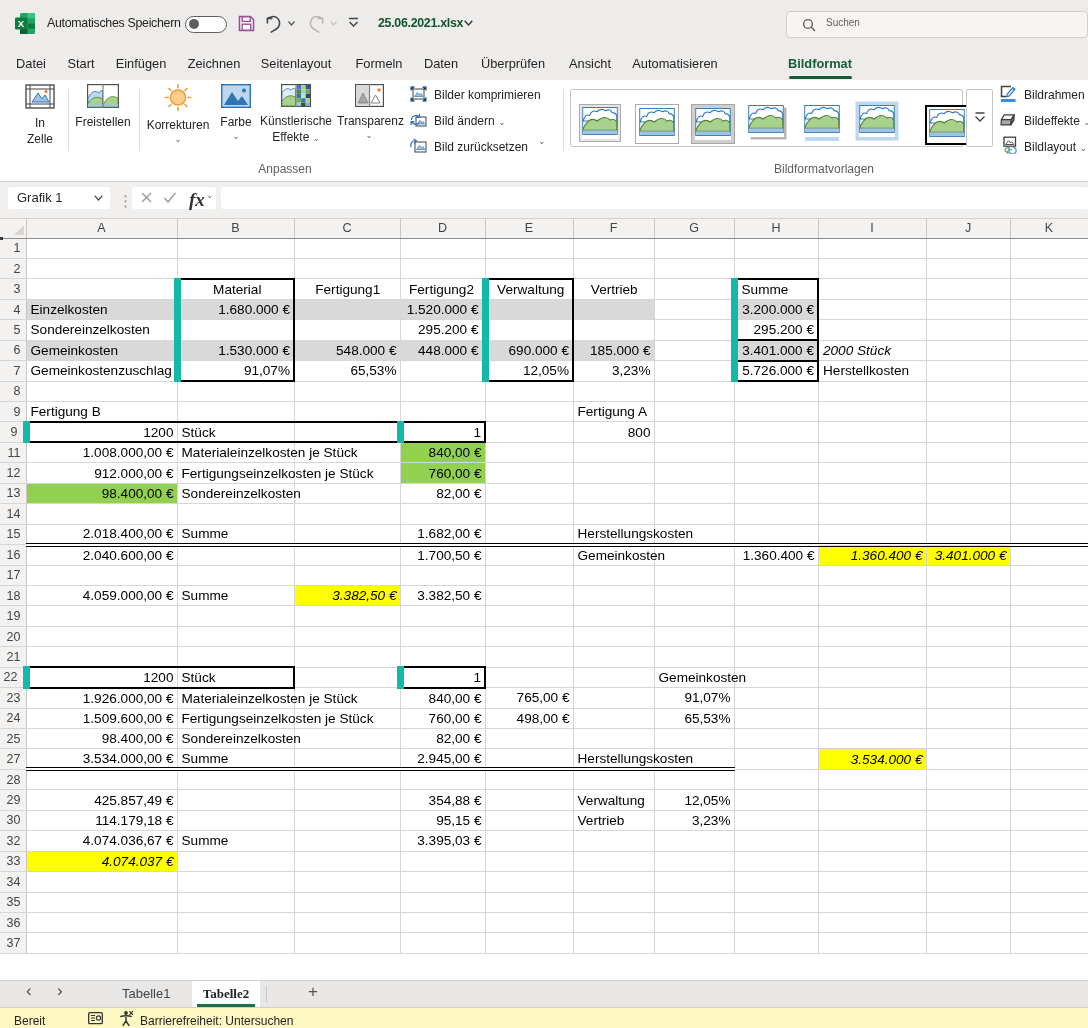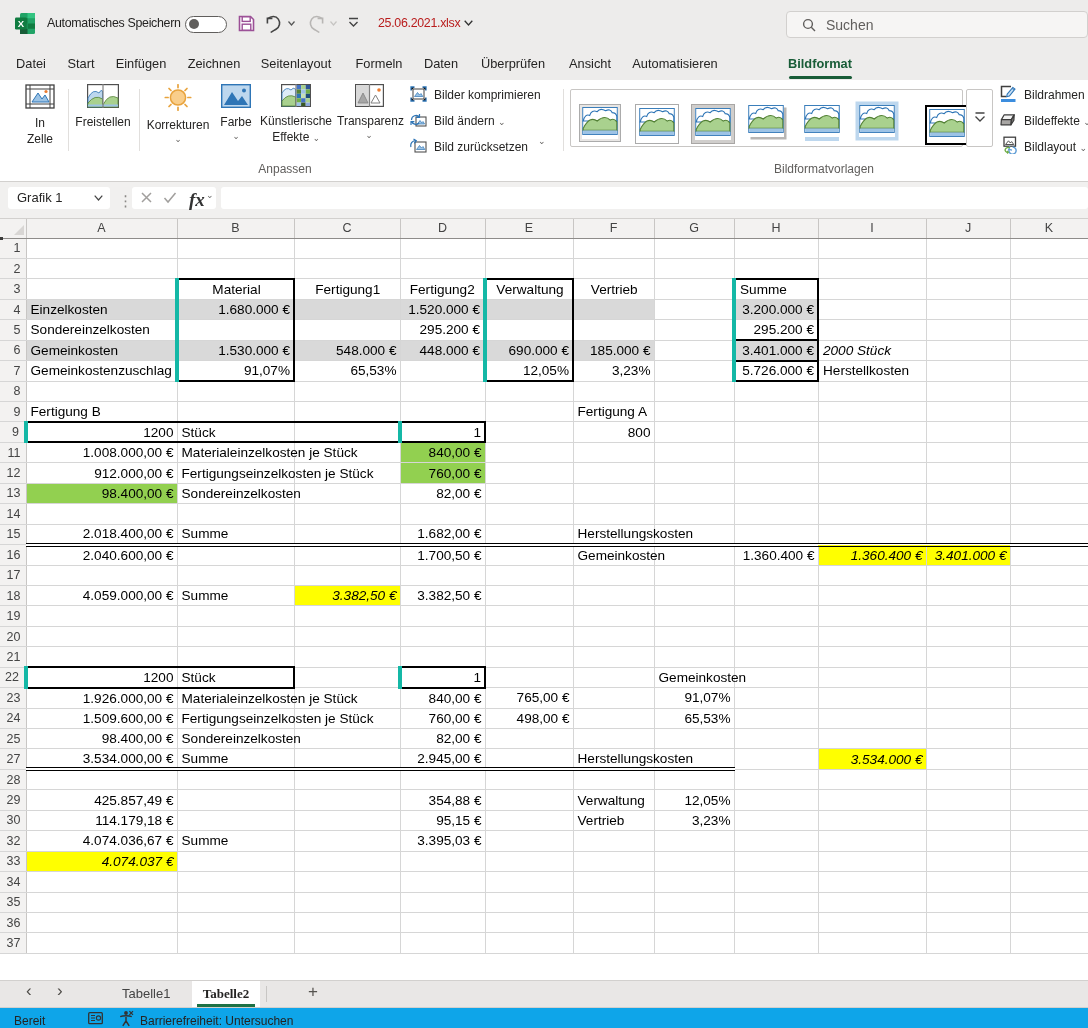--- a/index.html
+++ b/index.html
@@ -8,23 +8,23 @@
 #xlicon { position:absolute; left:15px; top:13px; width:20px; height:21px; }
 #autosave { position:absolute; left:47px; top:16px; font-size:12.4px; letter-spacing:-0.3px; color:#252423; }
 #toggle { position:absolute; left:185px; top:16px; width:42px; height:17px; border:1.4px solid #605E5C; border-radius:9.5px; background:#fff; }
 #toggle .knob { position:absolute; left:3px; top:2.2px; width:10px; height:10px; border-radius:50%; background:#605E5C; }
 #saveicon { position:absolute; left:238px; top:15px; }
 #undo { position:absolute; left:264px; top:14px; }
 #undoch { position:absolute; left:288px; top:19px; font-size:9px; color:#444; }
 #redo { position:absolute; left:306px; top:14px; }
 #redoch { position:absolute; left:330px; top:19px; font-size:9px; color:#c4c2c0; }
 #qat { position:absolute; left:347px; top:17px; }
-#fname { position:absolute; left:378px; top:16px; font-size:12.4px; letter-spacing:-0.3px; color:#b91c1c; }
+#fname { position:absolute; left:378px; top:16px; font-size:12.4px; letter-spacing:-0.3px; color:#14532d;font-weight:bold; }
 #search { position:absolute; left:786px; top:11px; width:302px; height:27px; background:#F6F5F4; border:1px solid #D2D0CE; border-radius:4px; }
-#search .stxt { position:absolute; left:39px; top:5px; font-size:14px; color:#605E5C; }
+#search .stxt { position:absolute; left:39px; top:5px; font-size:10px; color:#605E5C; }
 
 #tabrow { position:absolute; left:0; top:48px; width:1088px; height:32px; background:#EDECEB; }
 .rtab { position:absolute; top:8px; font-size:12.8px; color:#252423; }
 .rtab.sel { color:#185C37; font-weight:700; }
 #tabul { position:absolute; left:789px; top:28px; width:63px; height:3px; background:#185C37; border-radius:2px; }
 
 #ribbon { position:absolute; left:0; top:80px; width:1088px; height:102px; background:#fff; border-bottom:1px solid #D2D0CE; }
 .glabel { position:absolute; top:82px; font-size:12px; color:#605E5C; width:200px; text-align:center; }
 .gsep { position:absolute; top:9px; height:62px; width:1px; background:#E1DFDD; }
 .bigbtn { position:absolute; top:4px; text-align:center; font-size:12px; color:#252423; }
@@ -50,32 +50,32 @@
 .tri { position:absolute; right:2px; bottom:3px; width:0; height:0; border-left:10px solid transparent; border-bottom:10px solid #D8D6D4; }
 table.grid td.rh { background:#F3F2F1; border-right:1px solid #C8C6C4; border-bottom:1px solid #D6D6D6; color:#444; font-size:12.5px; text-align:right; padding:0 5px 0 0; }
 td.r { text-align:right; }
 td.c { text-align:center; }
 td.gr { background:#D9D9D9; }
 td.gn { background:#92D050; }
 td.yl { background:#FFFF00; font-style:italic; font-size:12px; }
 td.it { font-style:italic; font-size:11.5px; }
 table.grid td.bt { border-top:2px solid #000; }
 table.grid td.bb { border-bottom:2px solid #000; }
-table.grid td.bl { border-left:4px solid #14b8a6; }
+table.grid td.bl { border-left:7px solid #14b8a6; }
 table.grid td.br { border-right:2px solid #000; }
 table.grid td.dbl { border-bottom:4px double #000; }
 
 #sheettabs { position:absolute; left:0; top:980px; width:1088px; height:27px; background:#E9E7E6; border-top:1px solid #D2D0CE; }
 #sheettabs .nav { position:absolute; top:0px; font-size:17px; color:#4D4B47; }
 .stab { position:absolute; top:0; height:27px; line-height:26px; font-size:13px; color:#444; padding:0 16px; }
 .stab.active { background:#fff; color:#252423; font-weight:700;font-family:Liberation Serif, serif; }
 .stab.active::after { content:""; position:absolute; left:5px; right:5px; bottom:1px; height:3px; background:#1E7145; }
 #plus { position:absolute; left:308px; top:1px; font-size:17px; color:#55534F; font-weight:400; }
 
-#statusbar { position:absolute; left:0; top:1007px; width:1088px; height:21px; background:#0ea5e9; border-top:1px solid #D2D0CE; font-size:12px; color:#252423; }
+#statusbar { position:absolute; left:0; top:1007px; width:1088px; height:21px; background:#fef9c3; border-top:1px solid #D2D0CE; font-size:12px; color:#252423; }
 #statusbar .txt { position:absolute; top:6px; }
 </style></head>
 <body>
 <div id="titlebar">
   <svg id="xlicon" viewBox="0 0 20 21">
     <rect x="5" y="0" width="15" height="21" rx="1.5" fill="#21A366"></rect>
     <rect x="12.5" y="0" width="7.5" height="5.25" fill="#33C481"></rect>
     <rect x="5" y="5.25" width="7.5" height="5.25" fill="#107C41"></rect>
     <rect x="5" y="15.75" width="7.5" height="5.25" fill="#185C37"></rect>
     <rect x="12.5" y="10.5" width="7.5" height="5.25" fill="#107C41"></rect>

